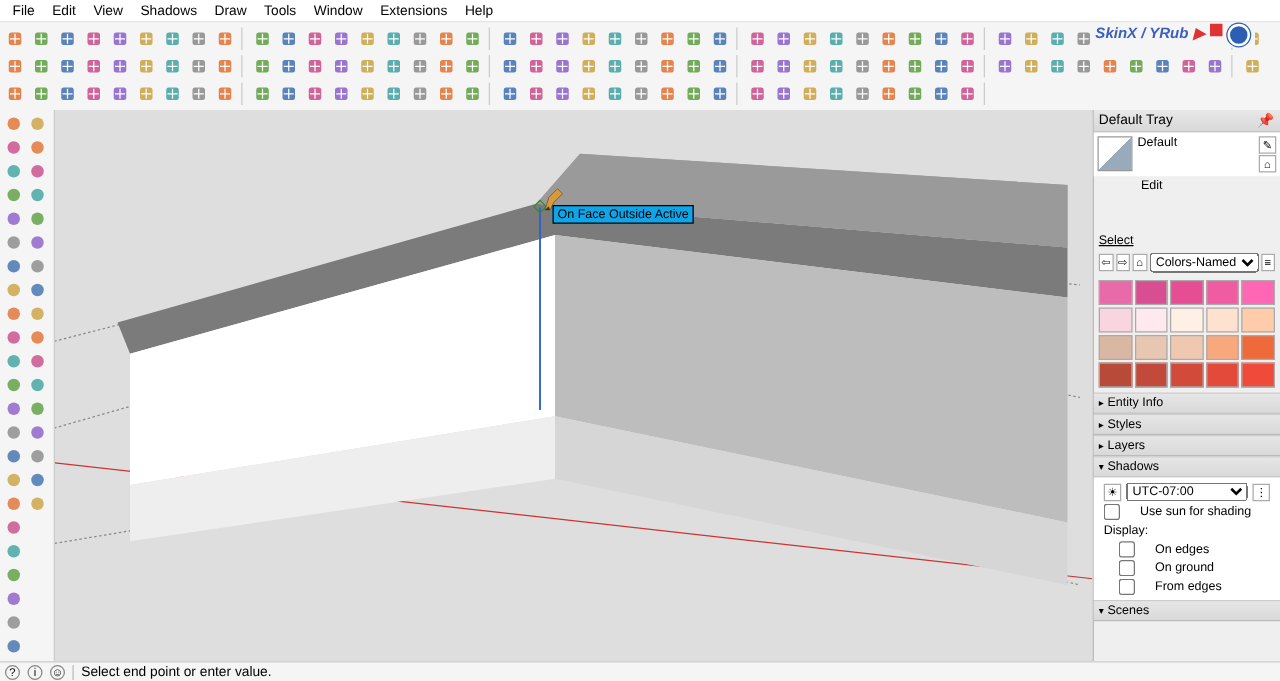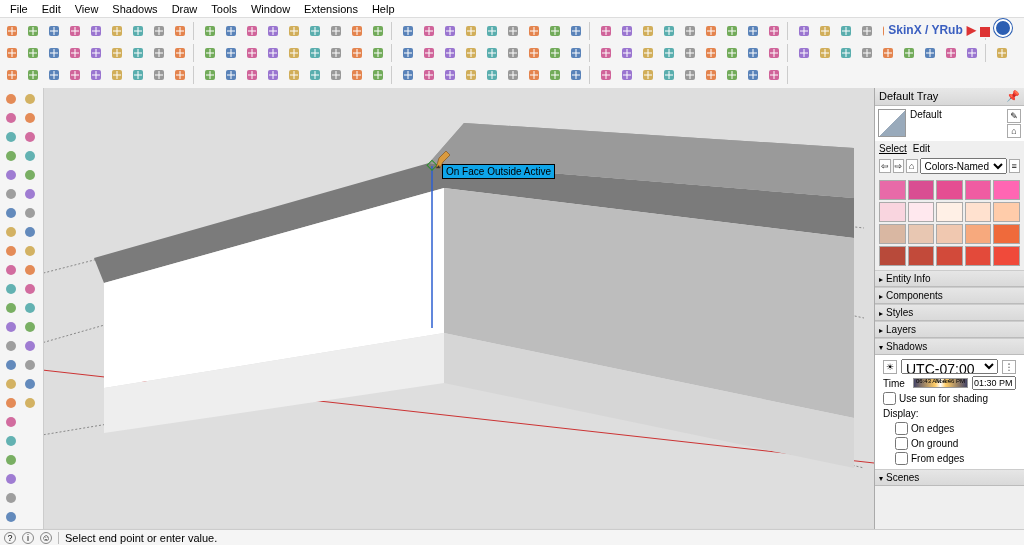--- a/index.html
+++ b/index.html
@@ -10,54 +10,54 @@
   .menubar span { padding: 1px 6px; cursor: default; }
 
   
   .toolbars { background: #f5f5f5; padding: 2px; border-bottom: 1px solid #ccc; }
   .toolrow { display: flex; flex-wrap: wrap; gap: 1px; height: 22px; overflow: hidden; align-items: center; }
   .tb { width: 20px; height: 20px; border: 1px solid transparent; background: #f5f5f5; display: inline-flex; align-items: center; justify-content: center; border-radius: 2px; font-size: 10px; }
   .tb svg { width: 14px; height: 14px; }
   .sep { width: 4px; height:18px; border-left:1px solid #ccc; margin:0 2px; }
 
   
-  .skinx { position: absolute; top: 18px; right: 8px; display:flex; align-items:flex-end; gap:4px; font-size:12px; color:#3b5fc0; font-weight:bold; background:#f5f5f5; padding:1px 4px; }
+  .skinx { position: absolute; top: 18px; right: 20px; display:flex; align-items:flex-start; gap:4px; font-size:12px; color:#3b5fc0; font-style:italic; font-weight:bold; background:#f5f5f5; padding:1px 4px; }
   .skinx .red { width:10px;height:10px;background:#d33; }
   .skinx .logo { width:18px;height:18px;border-radius:50%;background:#2c5fb3; border:2px solid #fff; box-shadow:0 0 0 1px #2c5fb3;}
 
   
   .main { position:absolute; top:88px; left:0; right:0; bottom:16px; display:flex; }
   .ltoolbar { width:44px; background:#f5f5f5; border-right:1px solid #ccc; display:flex; flex-direction:column; flex-wrap:wrap; align-content:flex-start; padding:2px; gap:1px; }
   .ltoolbar .tb { width:18px; height:18px; }
 
   .viewport { flex:1; background:#dcdcdc; position:relative; overflow:hidden; }
 
   
   .tray { width:150px; background:#efefef; border-left:1px solid #aaa; display:flex; flex-direction:column; font-size:10px; }
   .tray-title { background:linear-gradient(#e8e8e8,#d8d8d8); padding:2px 4px; font-size:11px; border-bottom:1px solid #bbb; display:flex; justify-content:space-between;}
   .panel-head { background:linear-gradient(#e6e6e6,#d9d9d9); padding:2px 4px; border-top:1px solid #ccc; border-bottom:1px solid #bbb; cursor:default;}
   .panel-head::before { content:"▸"; margin-right:3px; font-size:8px;}
   .panel-head.open::before { content:"▾"; }
   .panel-body { background:#fff; padding:3px 4px; }
   .mat-preview { display:flex; gap:4px; align-items:flex-start; background:#fff; padding:3px;}
   .mat-swatch { width:28px; height:28px; background:linear-gradient(135deg,#fff 50%,#9ab 50%); border:1px solid #999; }
   .tabs { display:flex; gap:6px; padding:2px 4px; font-size:10px;}
-  .tabs span.active { text-decoration:underline; }
+  .tabs span.active { text-decoration:underline;margin-top:44px; }
   .select-row { display:flex; gap:2px; padding:2px 4px; align-items:center;}
   .select-row select { flex:1; font-size:10px; height:16px;}
   .swatches { display:grid; grid-template-columns:repeat(5,1fr); gap:2px; padding:4px;}
   .sw { height:20px; border:1px solid #aaa;}
   .row { display:flex; align-items:center; gap:4px; padding:1px 4px;}
   .row label {width:26px;}
   .row input[type=text]{width:44px; font-size:9px; height:14px;}
   .slider { flex:1; height:4px; background:#ccc; position:relative; border:1px solid #999;}
   .slider .thumb{ position:absolute; top:-3px; width:6px;height:10px;background:#666;}
   .grad { flex:1; height:10px; background:linear-gradient(to right,#446,#fc6 40%,#fff 50%,#fc6 60%,#446); border:1px solid #999;}
   .month { font-size:7px; letter-spacing:0.5px;}
-  .chk { display:flex; align-items:center; gap:3px; padding:1px 4px;}
+  .chk { display:flex; align-items:center; gap:16px; padding:1px 4px;}
   .mini{width:14px;height:14px;border:1px solid #aaa;background:#fff;font-size:9px;display:flex;align-items:center;justify-content:center;}
 
   
   .status { position:absolute; bottom:0; left:0; right:0; height:16px; background:#f5f5f5; border-top:1px solid #ccc; display:flex; align-items:center; padding:0 4px; gap:6px;}
   .status .icon { width:12px; height:12px; border:1px solid #888; border-radius:50%; font-size:9px; display:flex;align-items:center;justify-content:center;}
 
   
   .svg-abs { position:absolute; top:0; left:0; }
   .tooltip { position:absolute; background:#0ea5e9; border:1px solid #000; padding:1px 3px; font-size:10px; white-space:nowrap;}
 </style>
@@ -1164,39 +1164,29 @@
         <div class="sw" style="background: rgb(247, 169, 125);"></div>
         <div class="sw" style="background: rgb(239, 106, 59);"></div>
         <div class="sw" style="background: rgb(184, 74, 58);"></div>
         <div class="sw" style="background: rgb(194, 74, 58);"></div>
         <div class="sw" style="background: rgb(210, 74, 58);"></div>
         <div class="sw" style="background: rgb(227, 74, 58);"></div>
         <div class="sw" style="background: rgb(240, 74, 58);"></div>
       </div>
 
     <div class="panel-head">Entity Info</div>
-    <div class="panel-head">Components</div>
     <div class="panel-head">Styles</div>
     <div class="panel-head">Layers</div>
 
     <div class="panel-head open">Shadows</div>
     <div class="panel-body">
       <div class="row">
         <span class="mini">☀</span>
-        <select style="flex:1;font-size:14px;height:15px"><option>UTC-07:00</option></select>
+        <select style="flex:1;font-size:10px;height:15px"><option>UTC-07:00</option></select>
         <span class="mini">⋮</span>
-      </div>
-      <div class="row">
-        <label>Time</label>
-        <div class="grad" style="position:relative">
-          <span style="position:absolute;left:2px;top:-1px;font-size:6px">06:43 AM</span>
-          <span style="position:absolute;left:40%;top:-1px;font-size:6px">Noon</span>
-          <span style="position:absolute;right:2px;top:-1px;font-size:6px">4:46 PM</span>
-        </div>
-        <input type="text" value="01:30 PM" style="">
       </div>
       <div class="chk">
           <input type="checkbox" style="">
           <span>Use sun for shading</span>
         </div>
       <div style="padding:2px 4px">Display:</div>
       <div class="chk" style="padding-left:16px">
           <input type="checkbox" style="">
           <span>On edges</span>
         </div>

